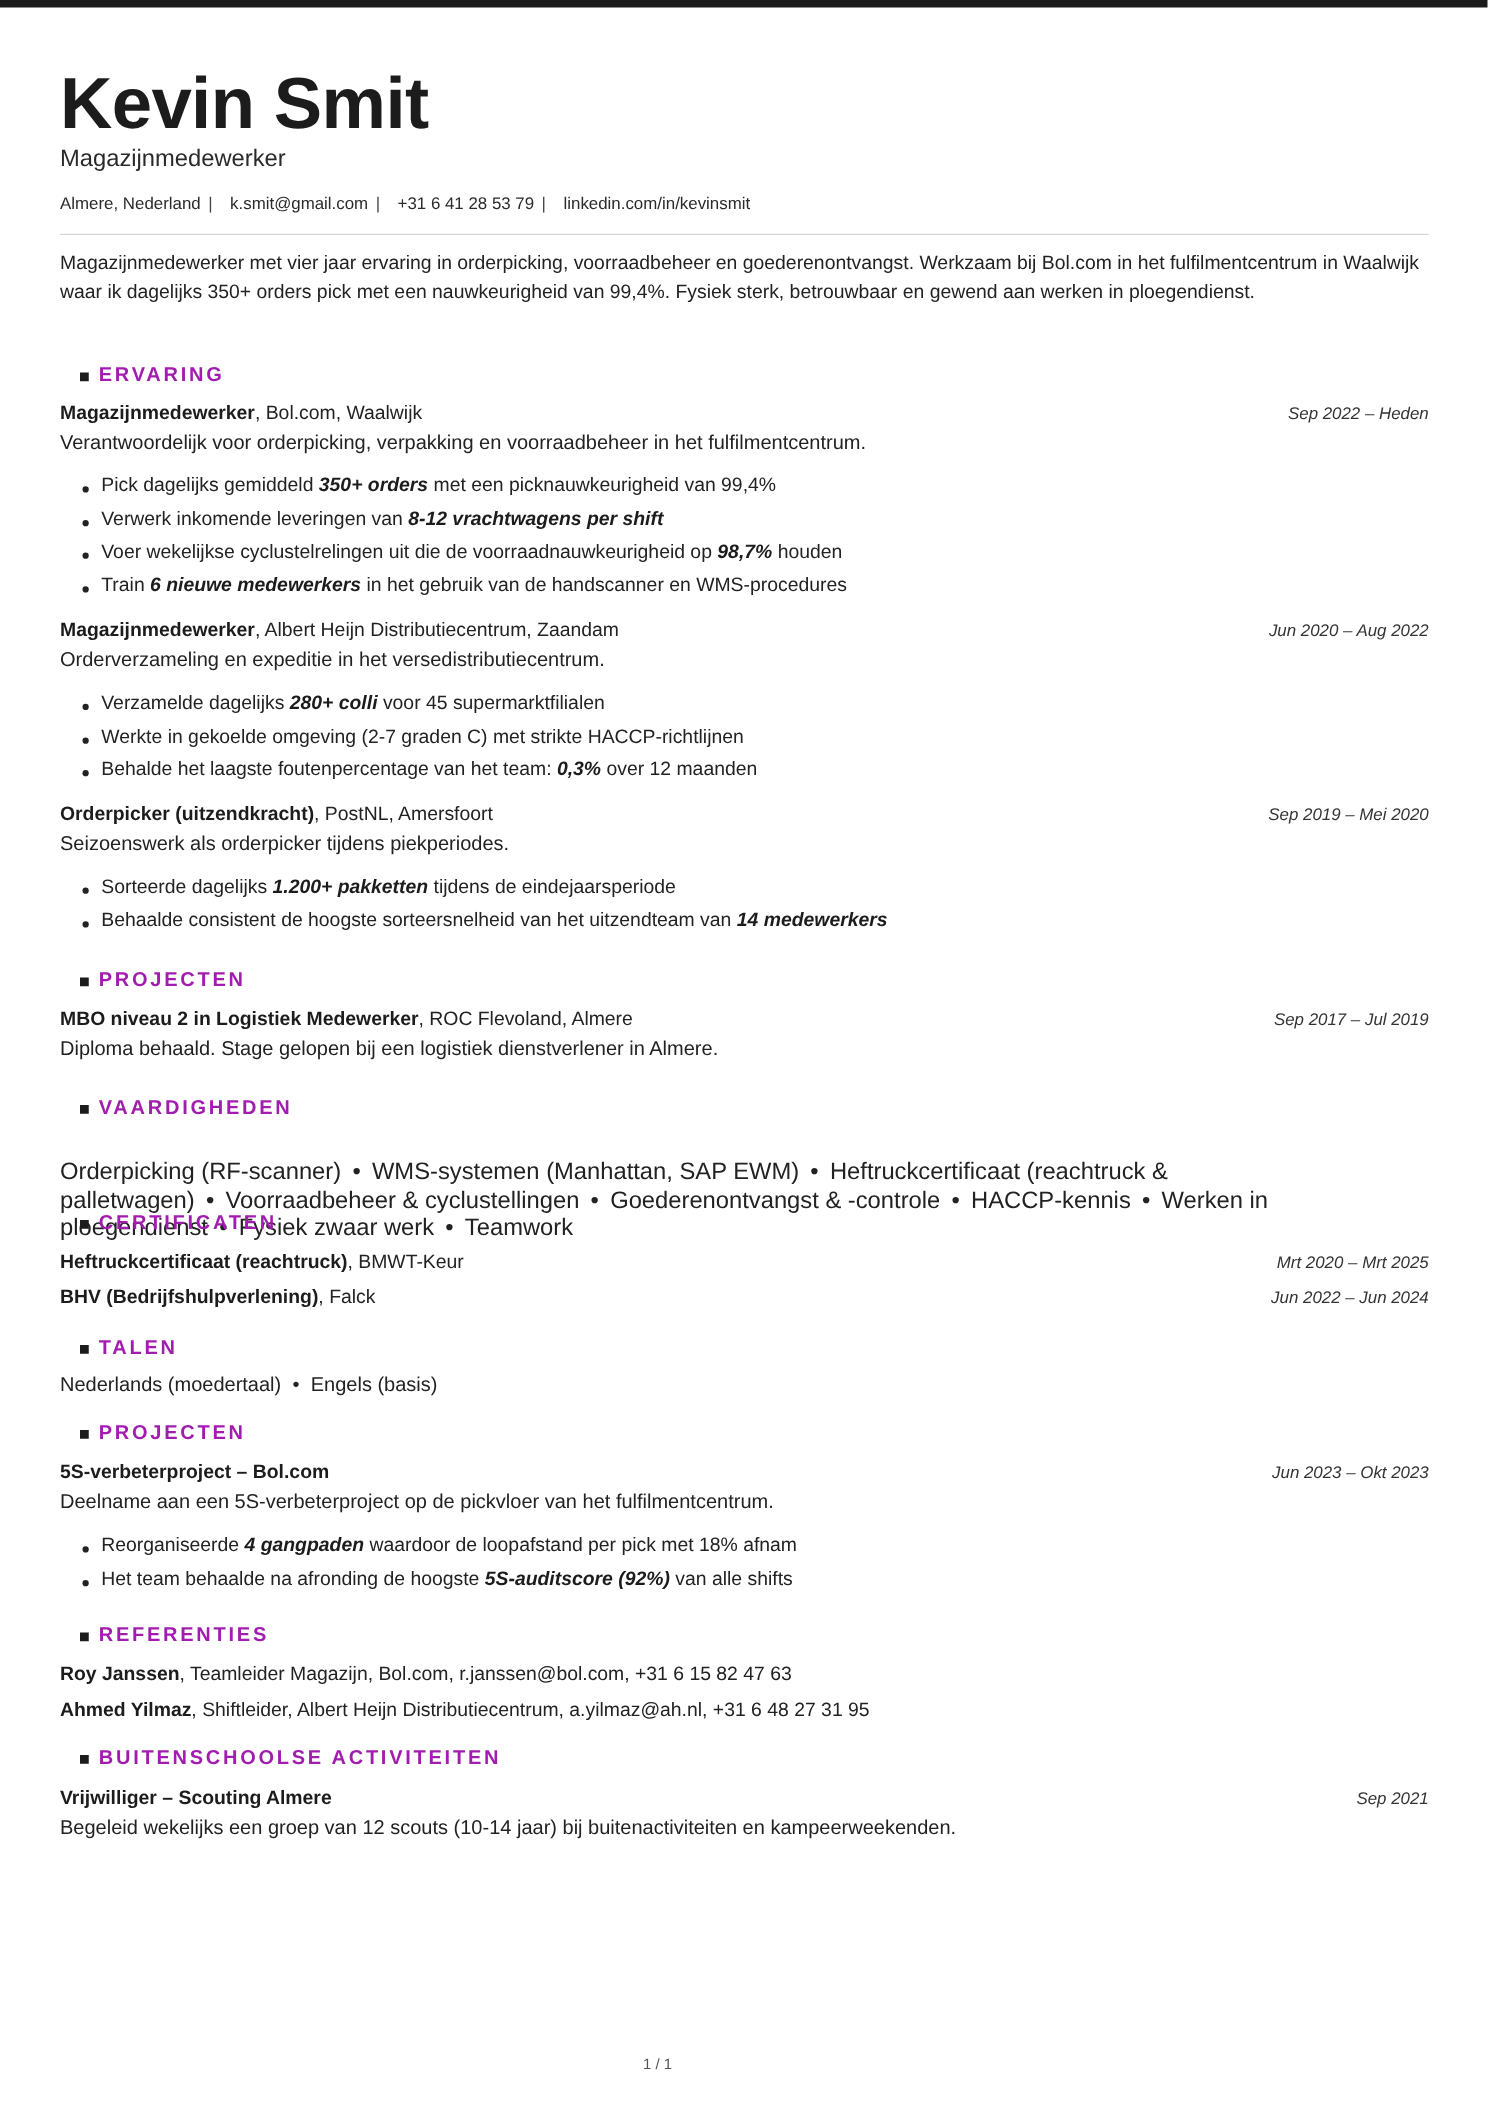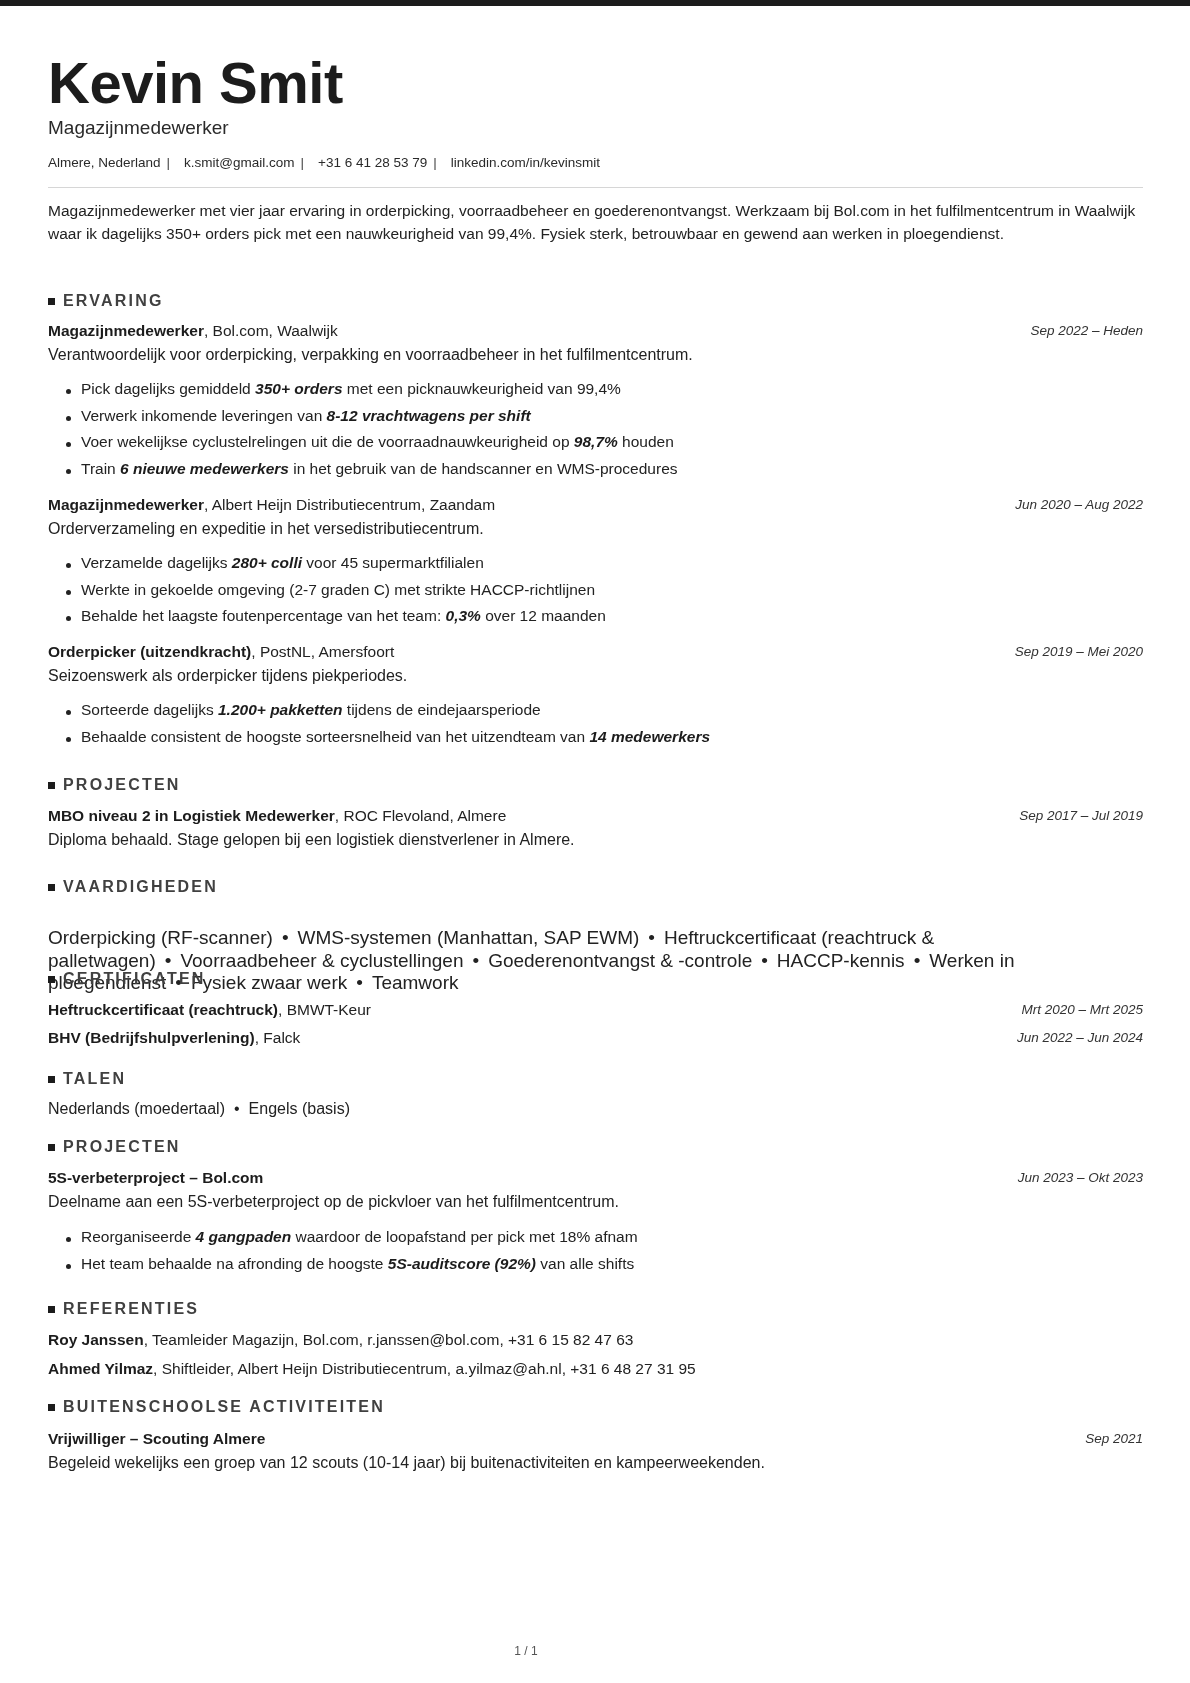--- a/index.html
+++ b/index.html
@@ -7,21 +7,21 @@
   body { font-family: "Liberation Sans", sans-serif; color: #1f1f1f; position: relative; overflow: hidden; }
   .topbar { position: absolute; left: 0; top: 0; width: 1190px; height: 6px; background: #1c1c1c; }
   .page { position: absolute; left: 48px; top: 0; width: 1095px; }
   .name { position: absolute; top: 50px; left: 0; font-size: 58px; font-weight: 700; letter-spacing: -0.5px; color: #1c1c1c; line-height: 66px; }
   .title { position: absolute; top: 117px; left: 0; font-size: 19px; color: #2a2a2a; }
   .contact { position: absolute; top: 155px; left: 0; font-size: 13.5px; color: #2a2a2a; display: flex; }
   .contact span.item { white-space: nowrap; }
   .contact span.sep { margin: 0 14px 0 6px; color: #444; }
   .rule { position: absolute; top: 187px; left: 0; width: 1095px; height: 1px; background: #d6d6d6; }
   .summary { position: absolute; top: 200px; left: 0; width: 1095px; font-size: 15.5px; line-height: 22.5px; color: #222; }
-  .section-h { position: absolute; left: 0; font-size: 16px; font-weight: 700; letter-spacing: 2.2px; color: #404040; display: flex; align-items: center; }
+  .section-h { position: absolute; left: 16px; font-size: 16px; font-weight: 700; letter-spacing: 2.2px; color: #a21caf; display: flex; align-items: center; }
   .section-h .sq { width: 7px; height: 7px; background: #1c1c1c; margin-right: 8px; display: inline-block; }
   .row { position: absolute; left: 0; width: 1095px; font-size: 15.5px; color: #222; }
   .row .date { position: absolute; right: 0; top: 1px; font-size: 13.5px; font-style: italic; color: #333; }
   .row b { font-weight: 700; color: #1c1c1c; }
   .line { position: absolute; left: 0; font-size: 16px; color: #222; }
   ul.bullets { position: absolute; left: 33px; list-style: none; font-size: 15.5px; color: #222; }
   ul.bullets li { height: 26.5px; position: relative; padding-left: 0; }
   ul.bullets li::before { content: ""; position: absolute; left: -15px; top: 9px; width: 5px; height: 5px; border-radius: 50%; background: #222; }
   ul.bullets b { font-weight: 700; color: #1c1c1c; font-style: italic; }
   .skills { position: absolute; left: 0; width: 1095px; font-size: 19px; line-height: 22.5px; color: #222; margin-top: 20px; }

